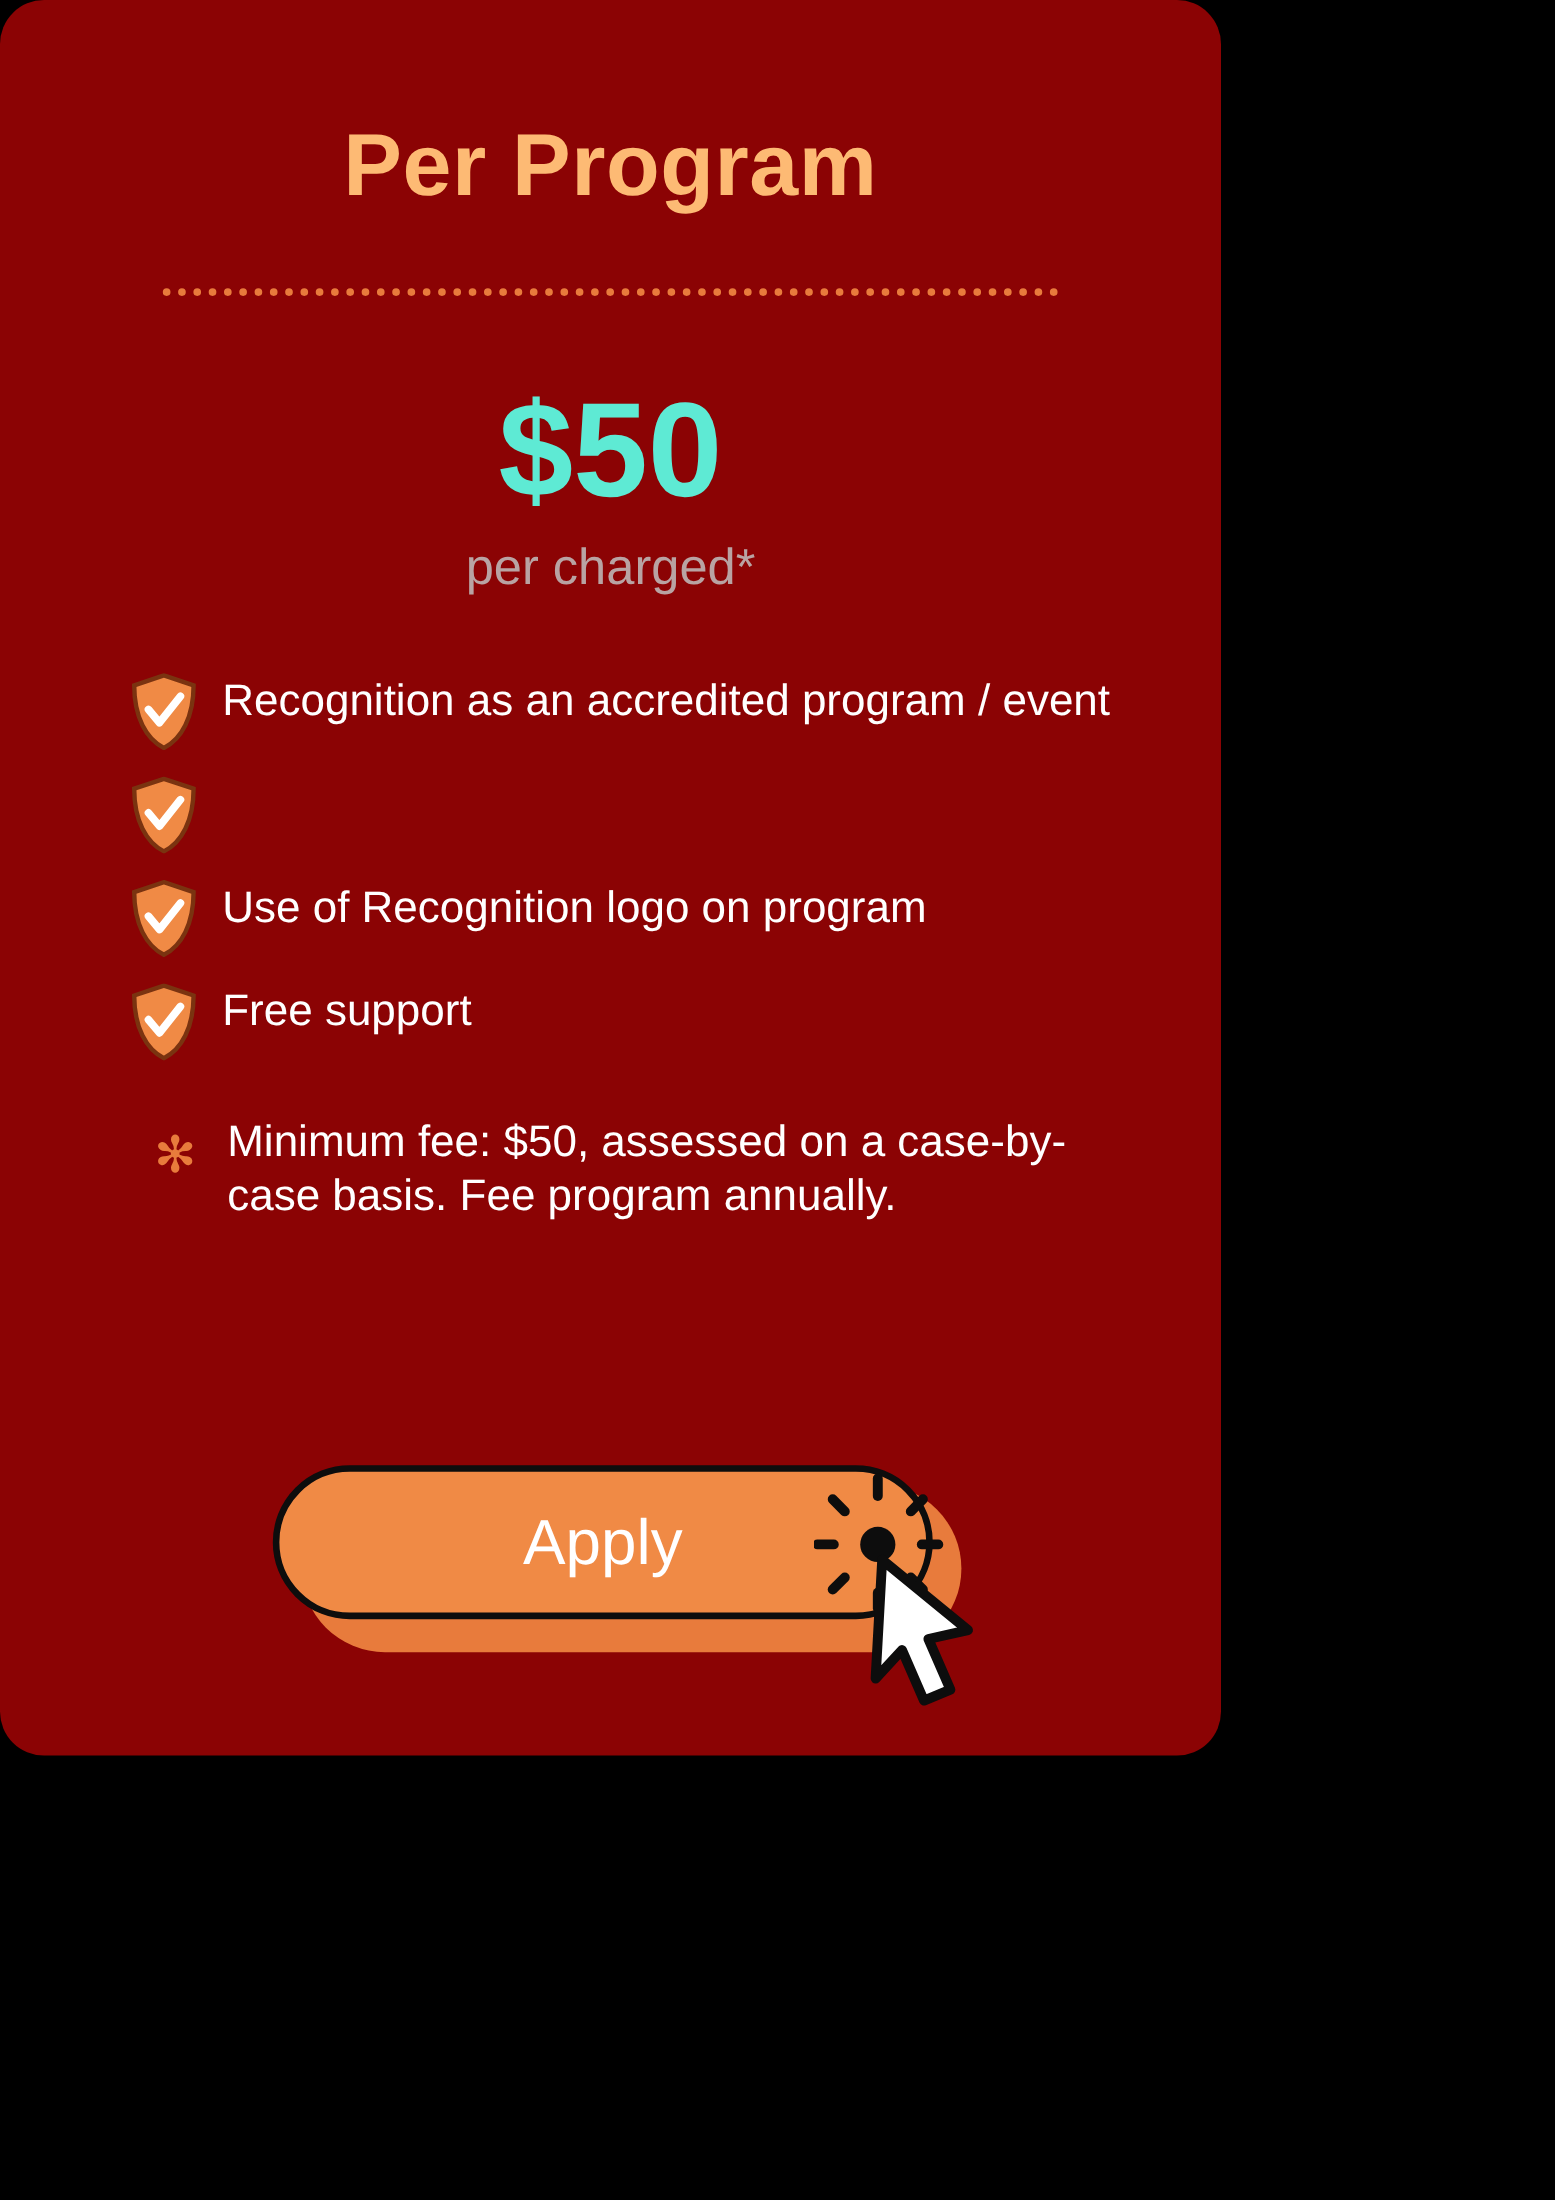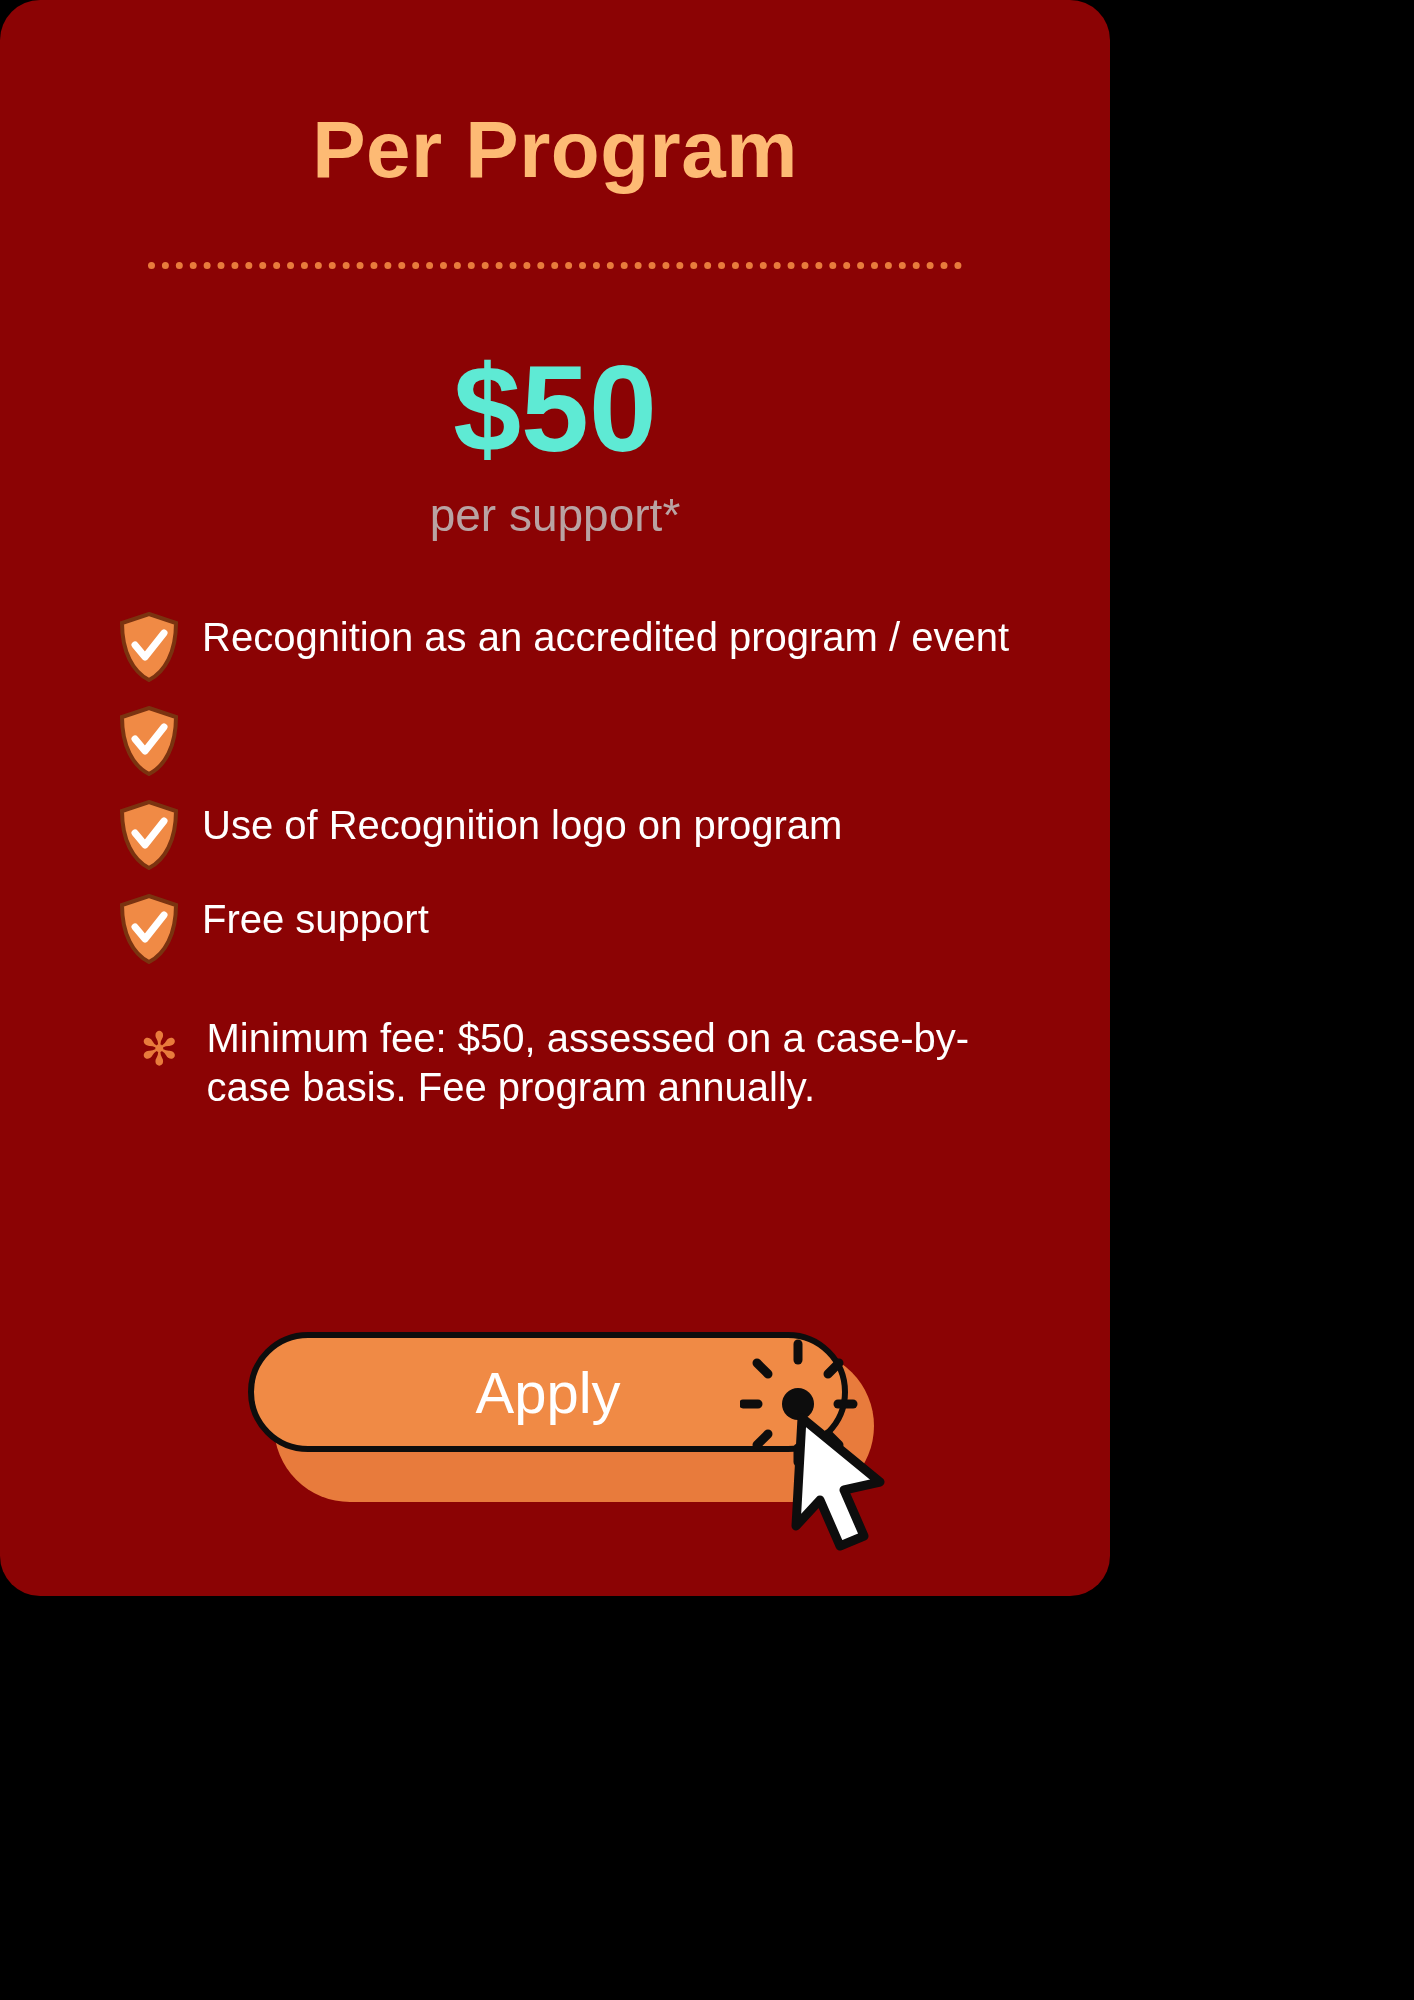--- a/index.html
+++ b/index.html
@@ -127,21 +127,21 @@
     height: 152px;
     background: #E87B3C;
     border-radius: 80px;
   }
 
   .apply-btn {
     position: absolute;
     left: 0;
     top: 0;
     width: 600px;
-    height: 120px;
+    height: 140px;
     background: #F08A45;
     border: 6px solid #0D0D0D;
     border-radius: 80px;
     color: #FFFFFF;
     font-size: 58px;
     font-family: "Liberation Sans", sans-serif;
     display: flex;
     align-items: center;
     justify-content: center;
     padding: 0;
@@ -161,21 +161,21 @@
 </head>
 <body>
 
 <div class="card">
 
   <h1 class="card-title">Per Program</h1>
 
   <div class="divider"></div>
 
   <div class="price">$50</div>
-  <div class="price-sub">per support*</div>
+  <div class="price-sub">per charged*</div>
 
   <ul class="features">
 
     <li class="feature">
       <span class="shield">
         <svg viewBox="0 0 62 70" width="62" height="70">
           <path d="M31 2 L58 11 C58 40 47 60 31 68 C15 60 4 40 4 11 Z" fill="#F08A45" stroke="#7A3310" stroke-width="4"></path>
           <path d="M17 33 L27 45 L46 21" fill="none" stroke="#FFFFFF" stroke-width="7" stroke-linecap="round" stroke-linejoin="round"></path>
         </svg>
       </span>

